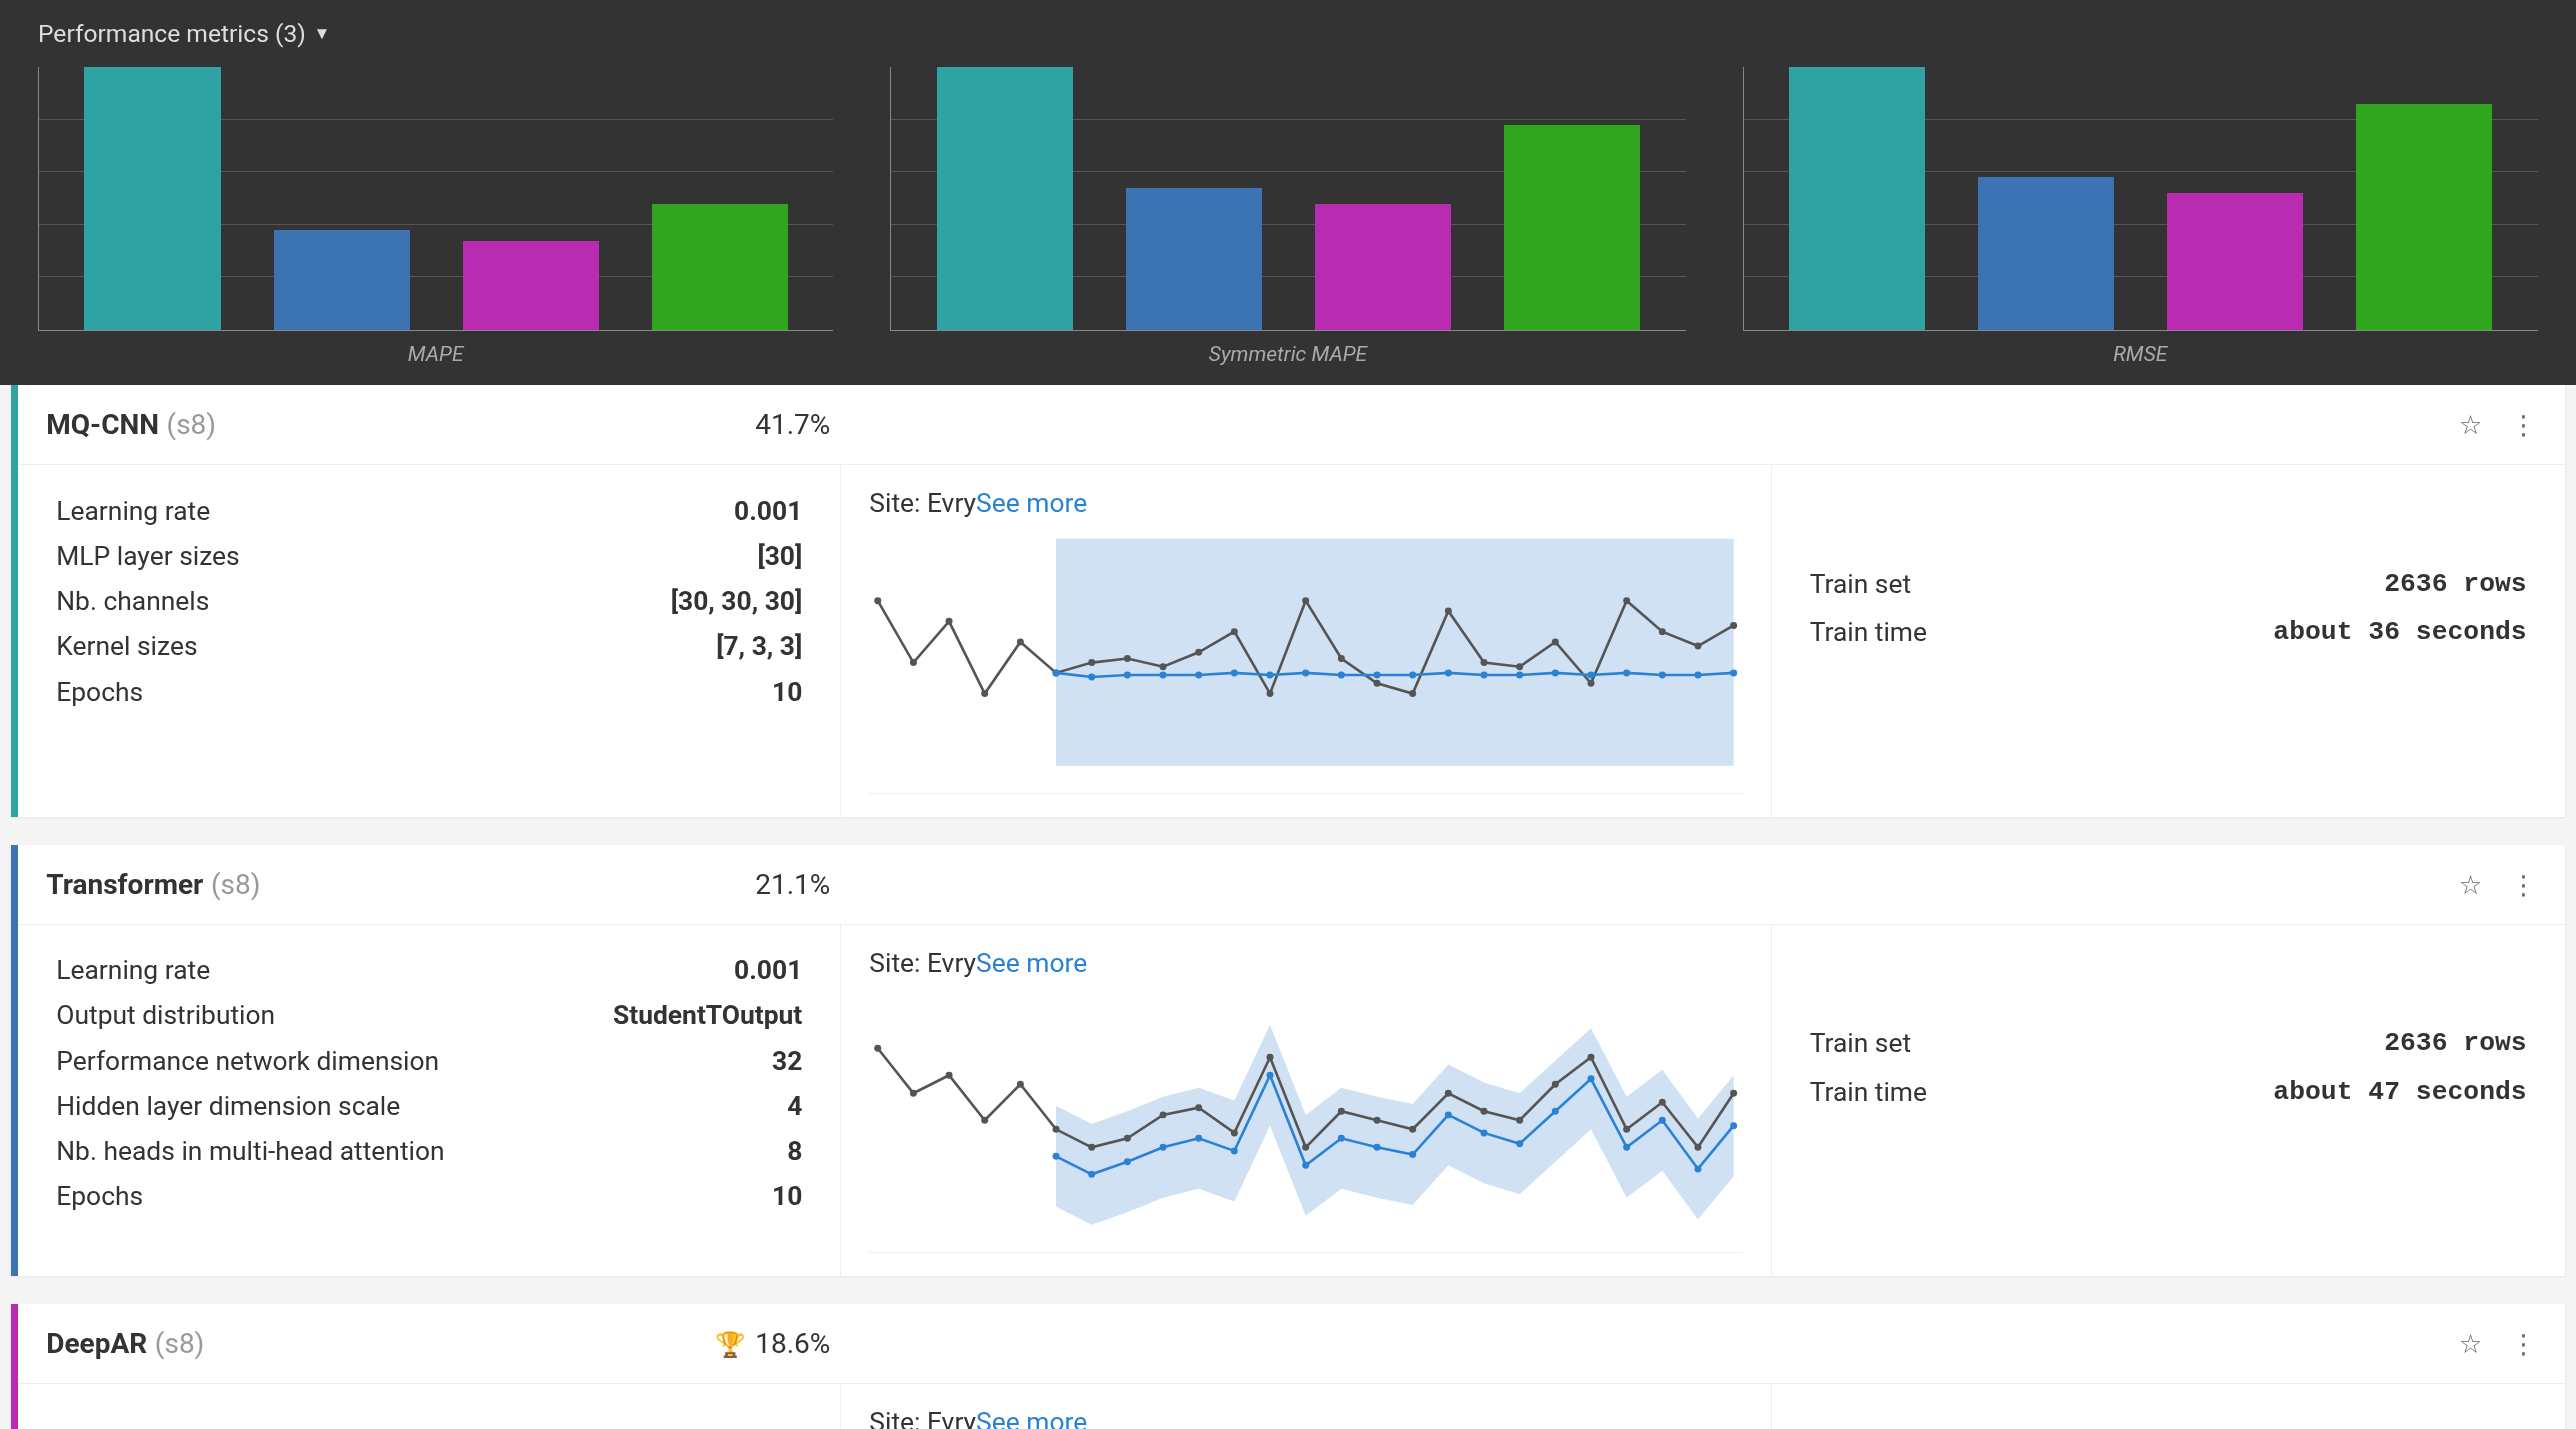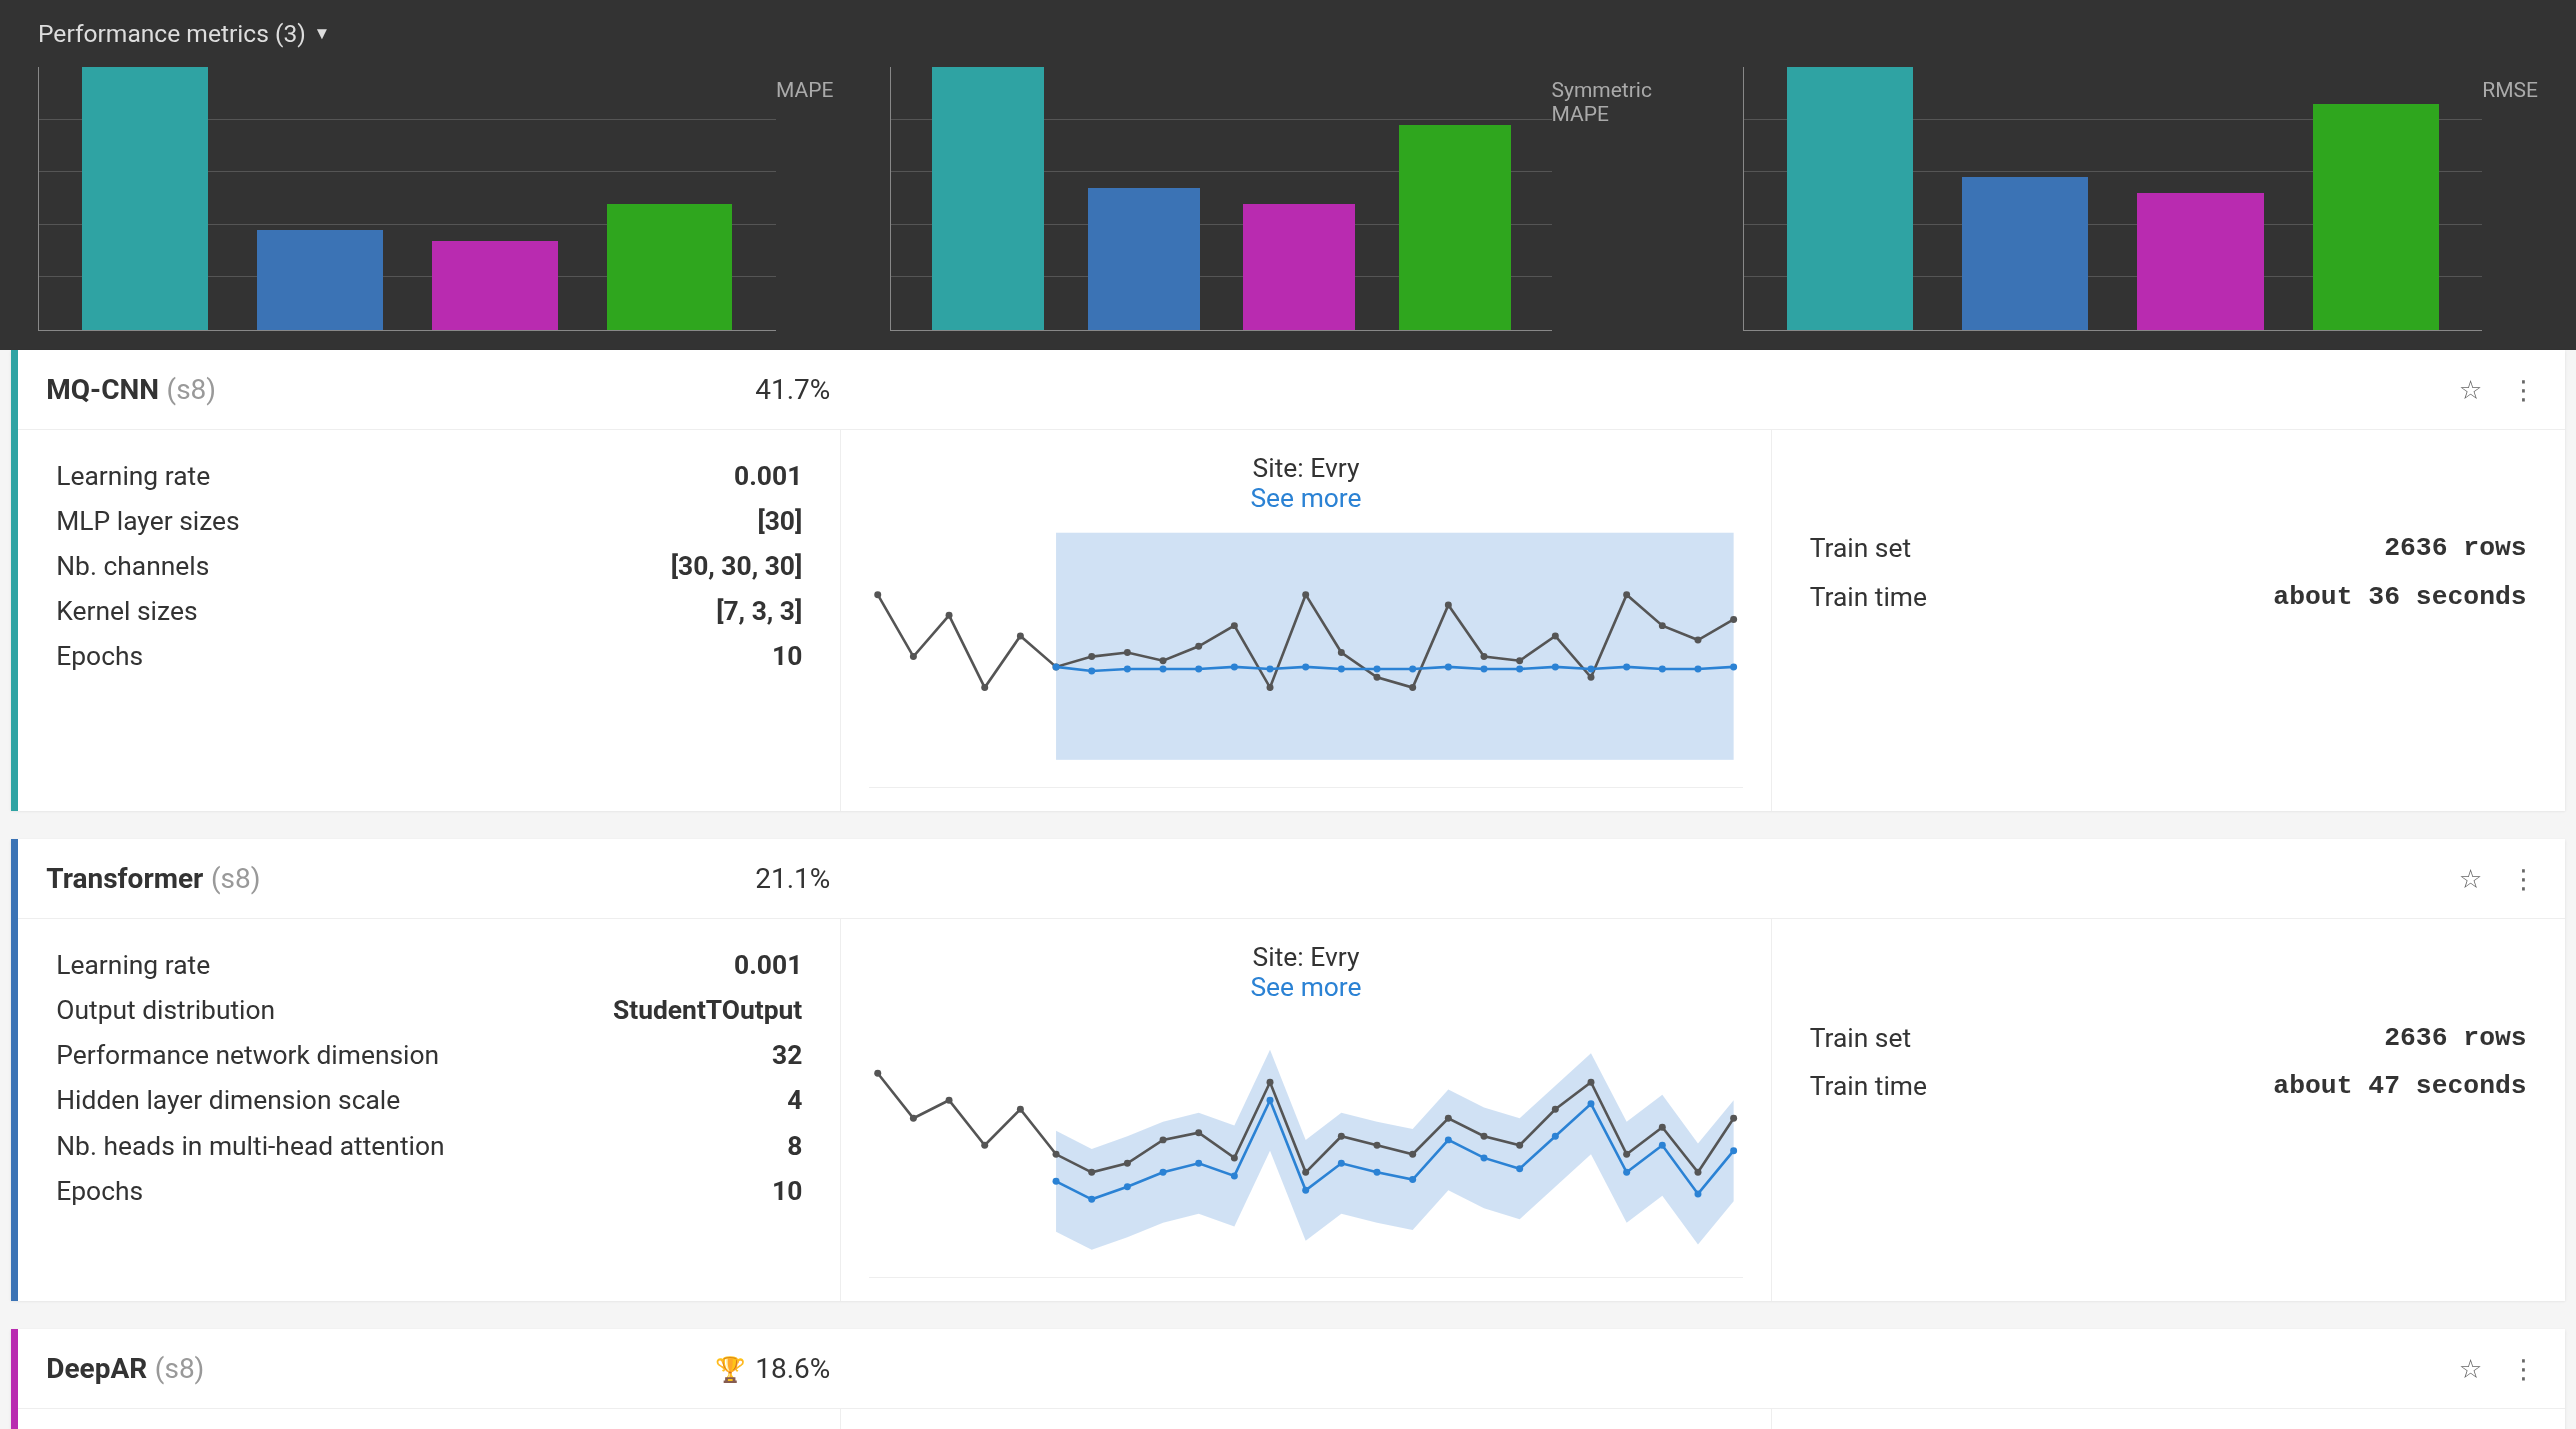--- a/index.html
+++ b/index.html
@@ -25,21 +25,23 @@
 
   .charts-row {
     display: flex;
     gap: 57px;
     margin-top: 19px;
     justify-content: space-around;
   }
   .bar-chart {
     flex: 1;
     display: flex;
-    flex-direction: row;
+    flex-direction: column;
+    align-items: center;
+    font-style: italic;
   }
   .bars-area {
     position: relative;
     width: 100%;
     height: 264px;
     border-left: 0.9px solid #888;
     border-bottom: 0.9px solid #888;
     display: flex;
     align-items: flex-end;
     justify-content: space-around;
@@ -119,21 +121,20 @@
     border-left: 0.9px solid #eee;
     border-right: 0.9px solid #eee;
     min-width: 0;
   }
   .preview-header {
     display: flex;
     justify-content: flex-start;
     align-items: center;
     margin-bottom: 11.3px;
     font-size: 26.4px;
-    flex-direction: column;
   }
   .see-more { color: #2b82d4; cursor: pointer; }
   .line-chart {
     width: 100%;
     height: 264px;
     border-bottom: 0.9px solid #eee;
   }
 
   .stats-col {
     flex: 0 0 793px;

